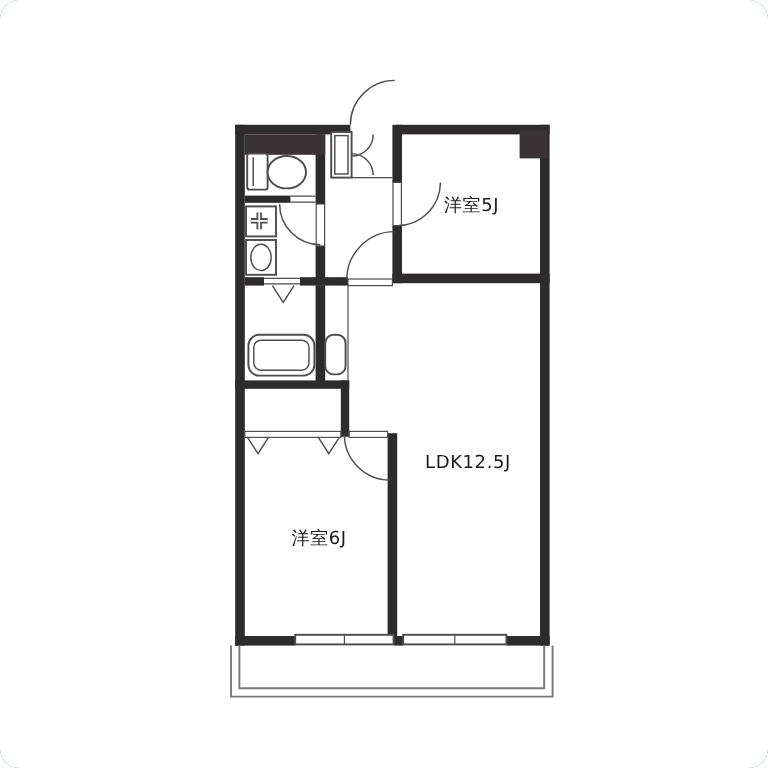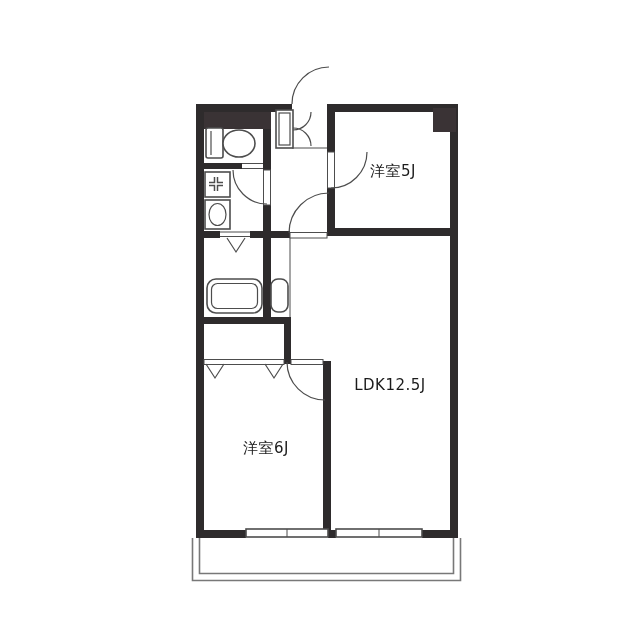--- a/index.html
+++ b/index.html
@@ -1,16 +1,16 @@
 <!DOCTYPE html>
 <html><head>
 <meta charset="utf-8">
 <style>
   html,body{margin:0;padding:0;background:#ffffff;}
-  .canvas{width:640px;height:640px;position:relative;background:#0f766e;overflow:hidden;}
+  .canvas{width:640px;height:640px;position:relative;background:#0f766e;overflow:hidden;border-radius:16px;}
   svg{display:block;}
   .walls rect{stroke:none;}
   .thin{fill:none;stroke-width:1;}
   .sill{fill:#ffffff;stroke-width:1;}
   .door-arc{fill:none;stroke-width:1.2;}
   .fixture{fill:#ffffff;stroke-width:1.6;}
   .fixture-thin{fill:#ffffff;stroke-width:1.2;}
   .vee{fill:none;stroke-width:1.2;}
   .balcony{fill:none;stroke-width:1.6;}
   .window{fill:#ffffff;stroke-width:1.6;}

